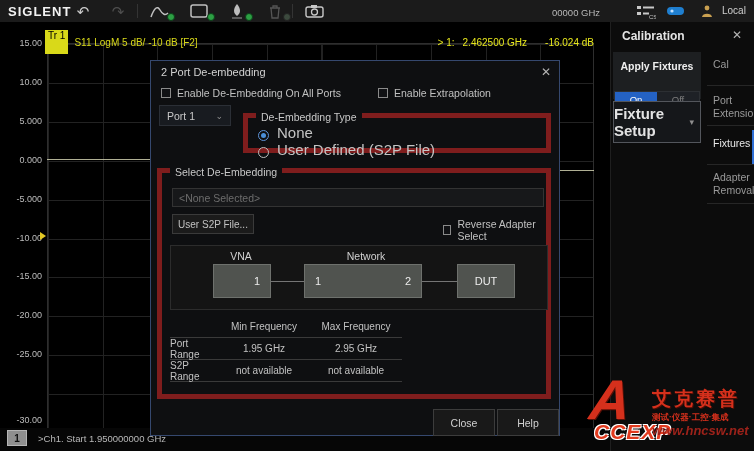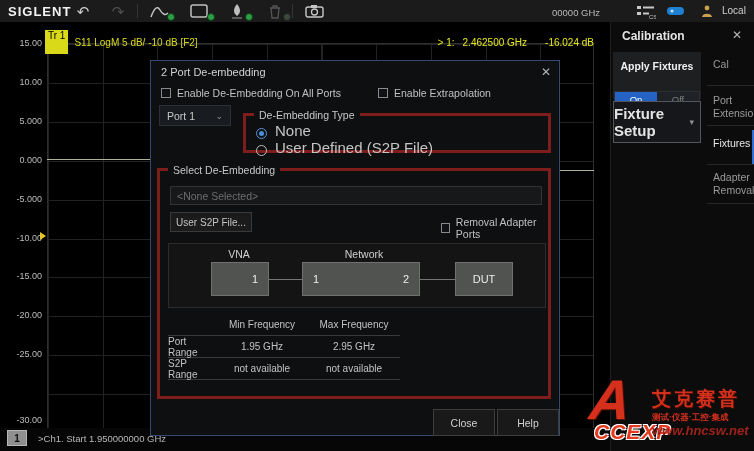--- a/index.html
+++ b/index.html
@@ -47,21 +47,21 @@
   #dlg-title { position:absolute; left:10px; top:5px; font-size:11px; color:#d2d2d2; }
   .close-x { position:absolute; color:#b5b5b5; font-size:12px; cursor:default; }
   #dlg-close { right:8px; top:4px; }
   .cb { display:inline-block; width:10px; height:10px; border:1px solid #8a8a8a; background:#101114; vertical-align:-1px; }
   .cb-row { position:absolute; font-size:10.5px; color:#c0c0c0; display:flex; align-items:center; gap:6px; }
   #cb-allports { left:10px; top:26px; }
   #cb-extrap  { left:227px; top:26px; }
   #port-select { position:absolute; left:8px; top:44px; width:72px; height:21px; background:#181b20; border:1px solid #2b2f36;
                  font-size:10.5px; color:#c8c8c8; display:flex; align-items:center; justify-content:space-between; padding:0 7px; }
   .chev { color:#8f8f8f; font-size:9px; }
-  .fieldset { position:absolute; border:3px solid #7f1d1d; }
+  .fieldset { position:absolute; border:5px solid #7f1d1d; }
   .legend { position:absolute; top:-7px; left:8px; background:#0e0f11; padding:0 5px; font-size:10.5px; color:#c8c8c8; white-space:nowrap; }
   #fs-type { left:92px; top:52px; width:308px; height:40px; }
   .radio-row { position:absolute; display:flex; align-items:flex-end; gap:8px; font-size:15px; color:#c4c4c4; }
   .radio { width:11px; height:11px; border-radius:50%; border:1px solid #bdbdbd; background:transparent; position:relative; }
   .radio.sel { border-color:#5e93d8; }
   .radio.sel::after { content:""; position:absolute; left:2px; top:2px; width:5px; height:5px; border-radius:50%; background:#4a8fd9; }
   #fs-select { left:6px; top:107px; width:394px; height:231px; }
   #sel-field { position:absolute; left:10px; top:15px; width:372px; height:19px; background:#17181a; border:1px solid #333;
                color:#6d6d6d; font-size:10.5px; display:flex; align-items:center; padding:0 6px; }
   #s2p-btn { position:absolute; left:10px; top:41px; width:82px; height:20px; background:#1b1b1b; border:1px solid #3a3a3a;
@@ -254,21 +254,21 @@
       <span class="legend">Select De-Embedding</span>
 
       <div id="sel-field">
         <span>&lt;None Selected&gt;</span>
       </div>
       <div id="s2p-btn">
         <span>User S2P File...</span>
       </div>
       <div class="cb-row" id="cb-reverse">
         <span class="cb"></span>
-        <span>Removal Adapter Ports</span>
+        <span>Reverse Adapter Select</span>
       </div>
 
       <div id="diagram">
         <div class="diag-label" style="left:40px;width:60px;">VNA</div>
         <div class="diag-label" style="left:135px;width:120px;">Network</div>
         <div class="diag-box" style="left:42px;width:58px;justify-content:flex-end;padding-right:10px;">
           <span>1</span>
         </div>
         <div class="diag-line" style="left:100px;width:33px;"></div>
         <div class="diag-box" style="left:133px;width:118px;justify-content:space-between;padding:0 10px;">

